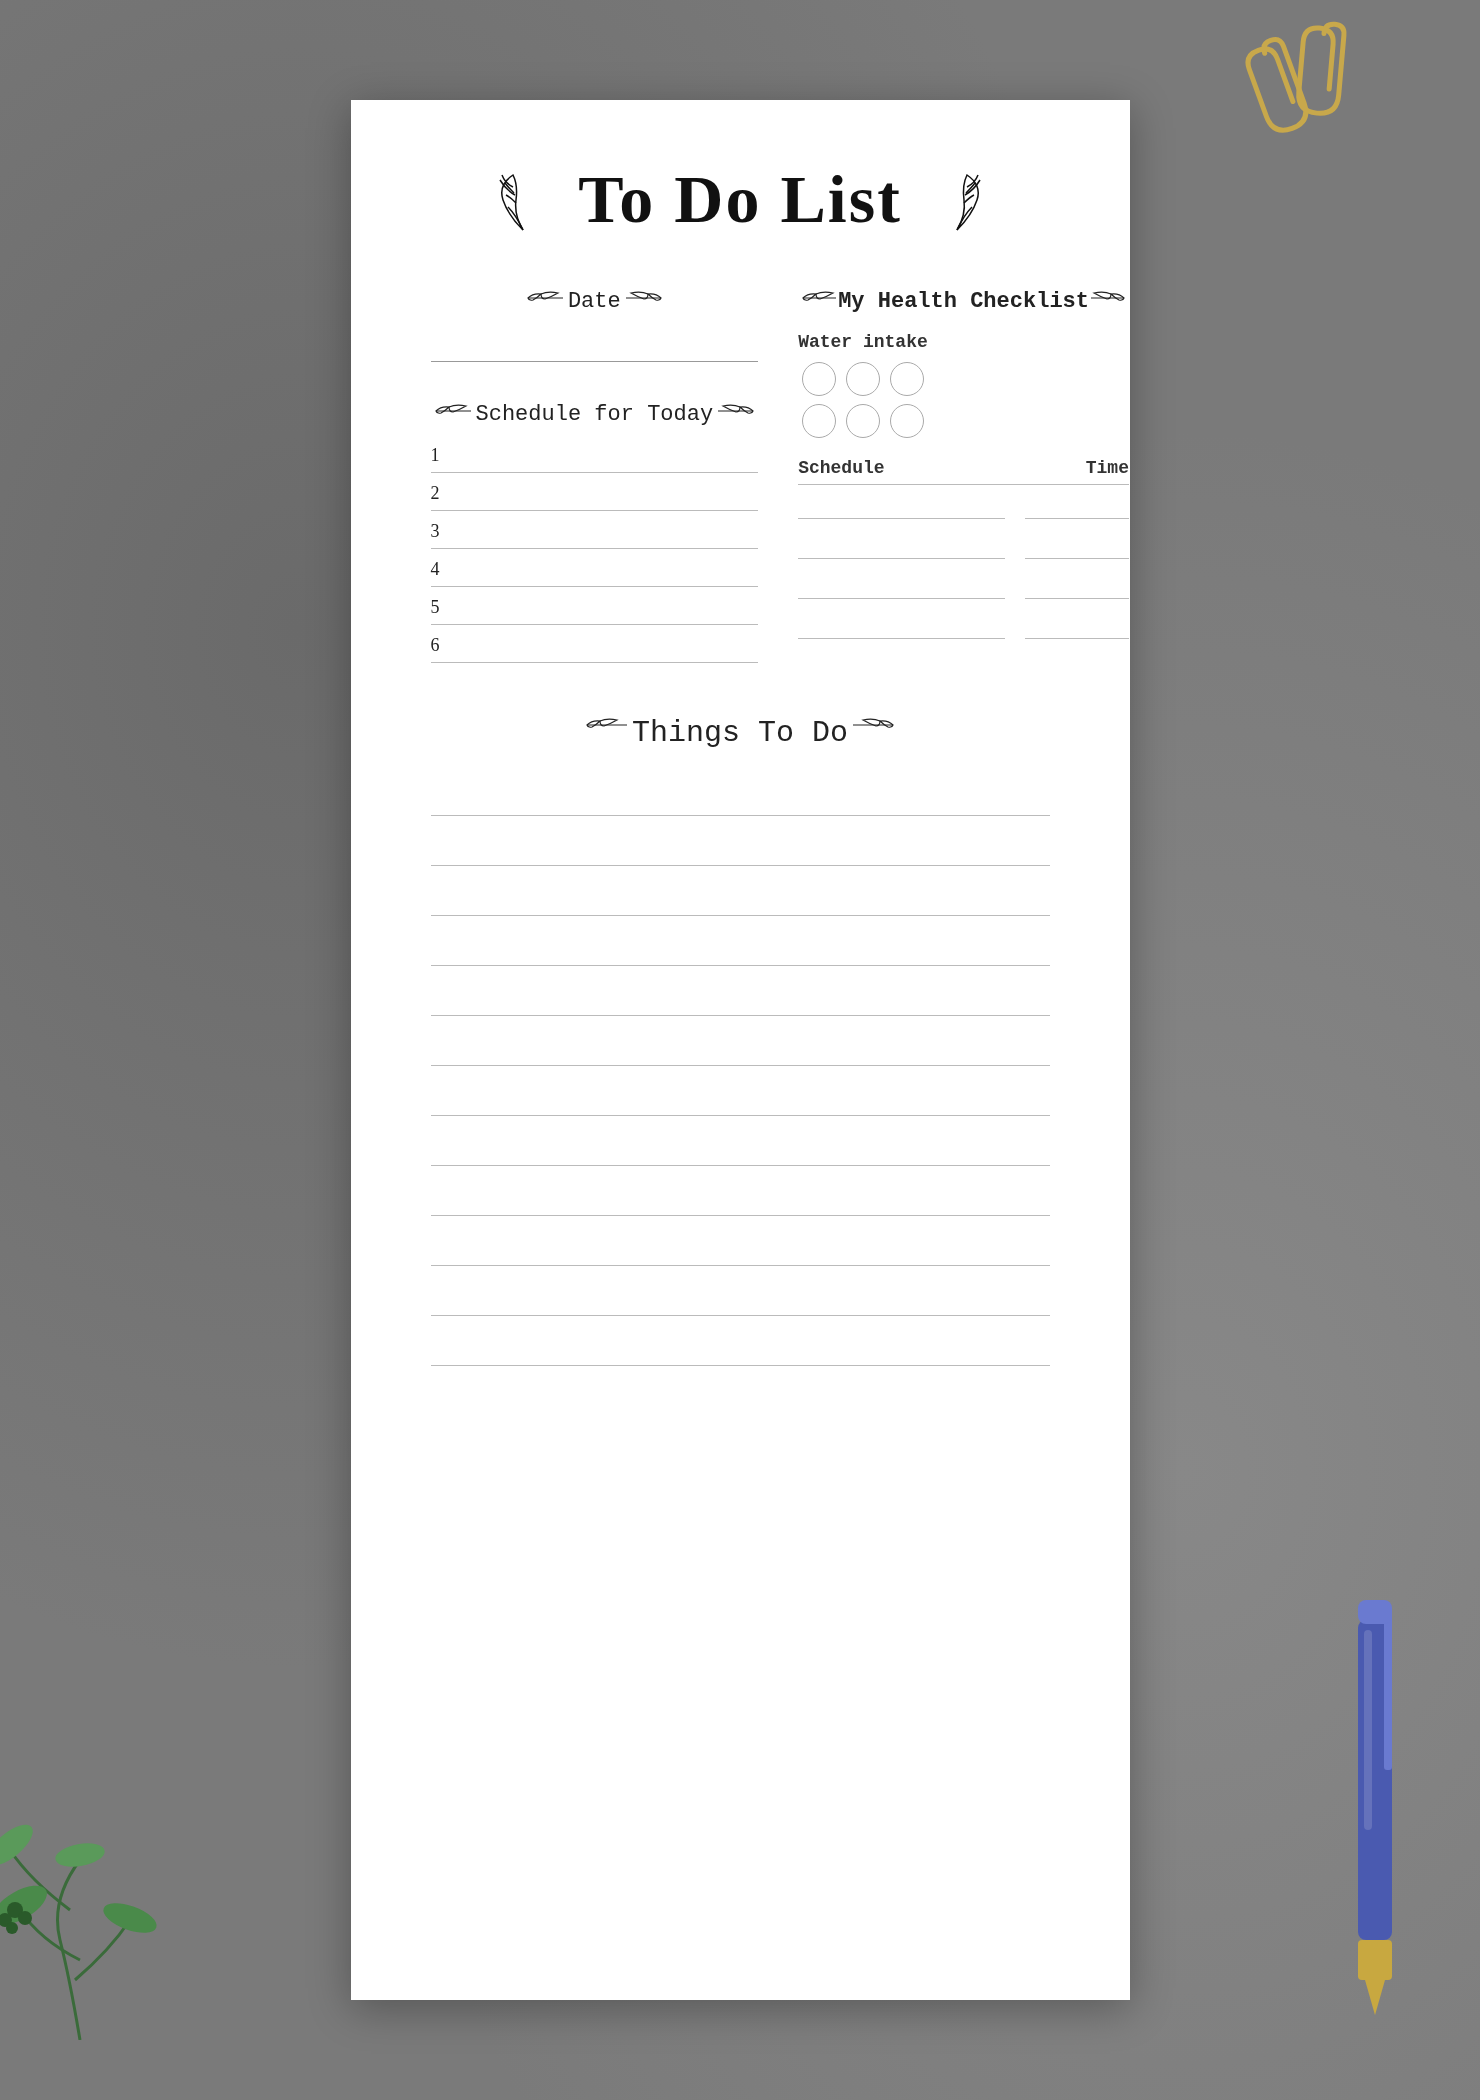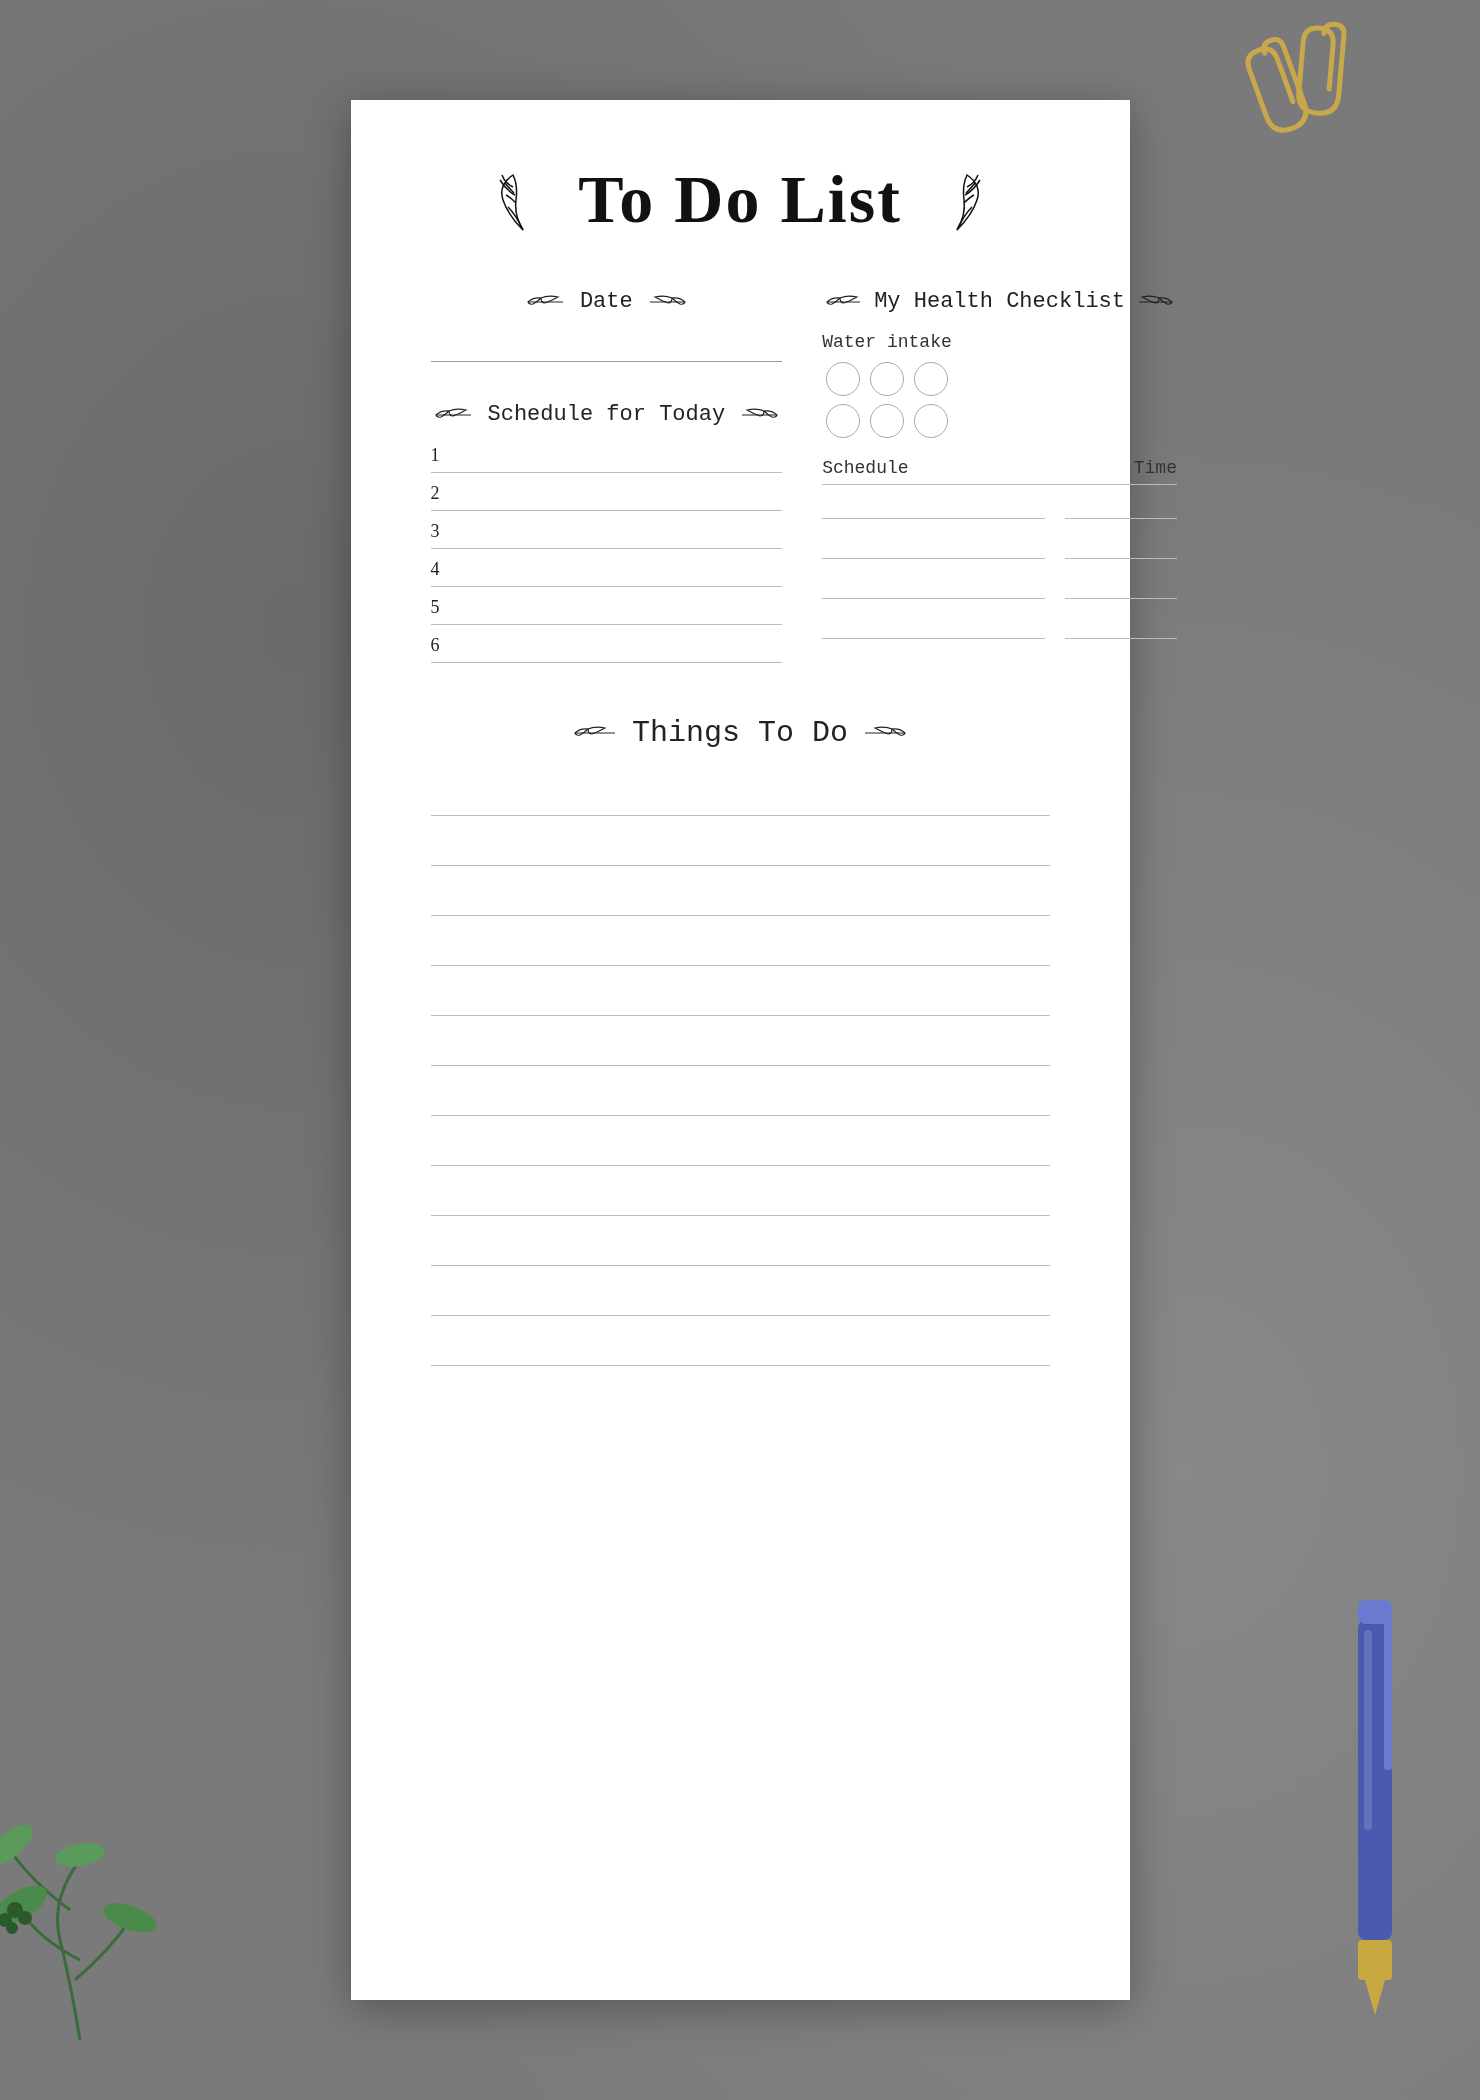--- a/index.html
+++ b/index.html
@@ -44,23 +44,22 @@
       font-size: 68px;
       font-family: 'Georgia', serif;
       font-weight: bold;
       letter-spacing: 2px;
       color: #111;
     }
 
     
     .section-header {
       display: flex;
-      align-items: center;
       justify-content: center;
-      gap: 12px;
+      gap: 0;
       margin-bottom: 18px;
     }
 
     .section-header-text {
       font-size: 22px;
       font-family: 'Courier New', monospace;
       color: #222;
       white-space: nowrap;
     }
 
@@ -70,20 +69,21 @@
       gap: 40px;
       margin-top: 30px;
     }
 
     .left-col {
       flex: 1;
     }
 
     .right-col {
       flex: 1;
+      font-weight: bold;
     }
 
     
     .date-section {
       margin-bottom: 40px;
     }
 
     .underline-field {
       width: 100%;
       border: none;

